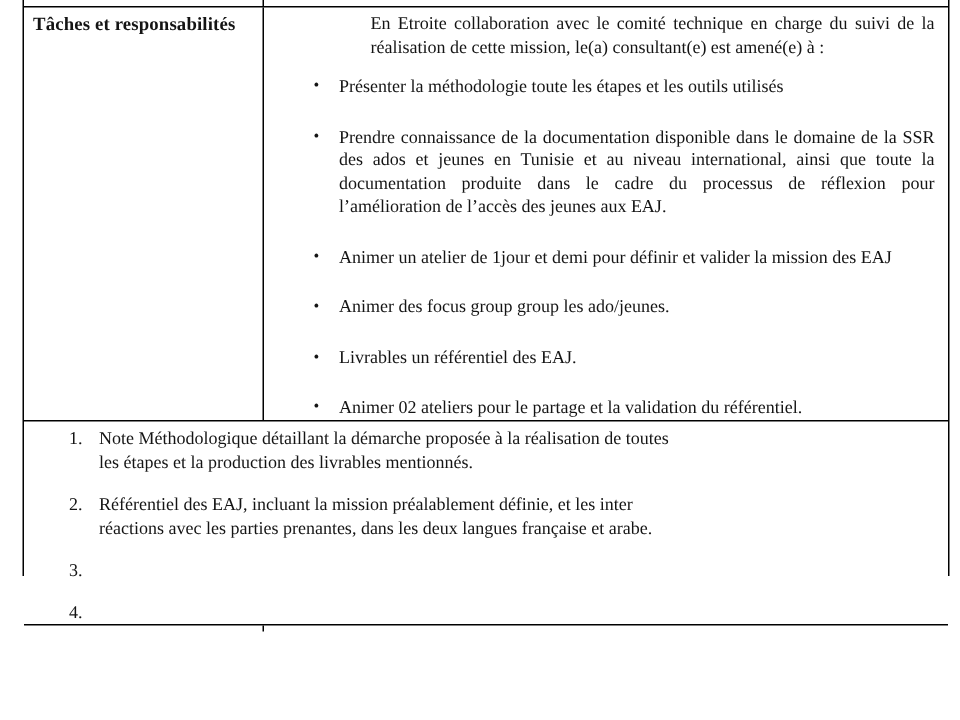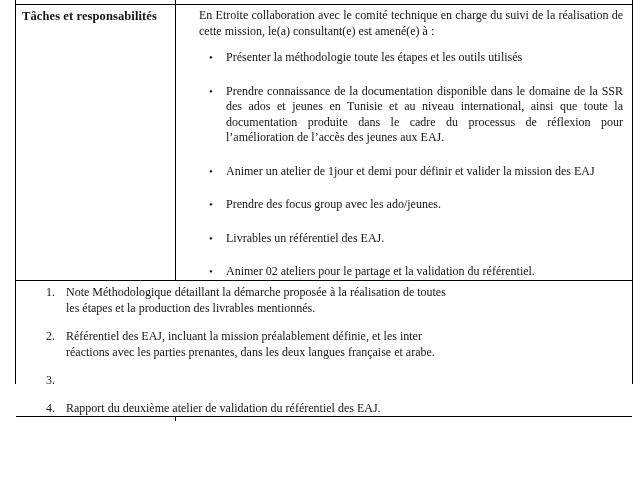--- a/index.html
+++ b/index.html
@@ -43,20 +43,21 @@
     font-size: 12.5px;
     letter-spacing: 0.1px;
     line-height: 15px;
   }
 
   
   .row-tasks .cell-right { font-size: 12px; line-height: 15.5px; }
   .intro-para {
     text-align: justify;
     margin-bottom: 11px;
+    margin-left: 48px;
   }
   ul.bullet-list { list-style: none; margin-left: 10px; }
   ul.bullet-list li {
     display: flex;
     margin-bottom: 18px;
   }
   ul.bullet-list li:last-child { margin-bottom: 0; }
   .bullet-marker {
     width: 17px;
     flex-shrink: 0;
@@ -100,21 +101,21 @@
           <li>
             <span class="bullet-marker">•</span>
             <span class="bullet-text">Prendre connaissance de la documentation disponible dans le domaine de la SSR des ados et jeunes en Tunisie et au niveau international, ainsi que toute la documentation produite dans le cadre du processus de réflexion pour l’amélioration de l’accès des jeunes aux EAJ.</span>
           </li>
           <li>
             <span class="bullet-marker">•</span>
             <span class="bullet-text">Animer un atelier de 1jour et demi pour définir et valider la mission des EAJ</span>
           </li>
           <li>
             <span class="bullet-marker">•</span>
-            <span class="bullet-text">Prendre des focus group avec les ado/jeunes.</span>
+            <span class="bullet-text">Animer des focus group group les ado/jeunes.</span>
           </li>
           <li>
             <span class="bullet-marker">•</span>
             <span class="bullet-text">Livrables un référentiel des EAJ.</span>
           </li>
           <li>
             <span class="bullet-marker">•</span>
             <span class="bullet-text">Animer 02 ateliers pour le partage et la validation du référentiel.</span>
           </li>
         </ul>
@@ -130,21 +131,20 @@
           </li>
           <li>
             <span class="num-marker">2.</span>
             <span class="num-text">Référentiel des EAJ, incluant la mission préalablement définie, et les inter réactions avec les parties prenantes, dans les deux langues française et arabe.</span>
           </li>
           <li>
             <span class="num-marker">3.</span>
           </li>
           <li>
             <span class="num-marker">4.</span>
-            <span class="num-text">Rapport du deuxième atelier de validation du référentiel des EAJ.</span>
           </li>
         </ol>
       </div>
     </div>
 
     <div class="t-row partial-bottom">
       <div class="cell-left"></div>
       <div class="cell-right"></div>
     </div>
 

